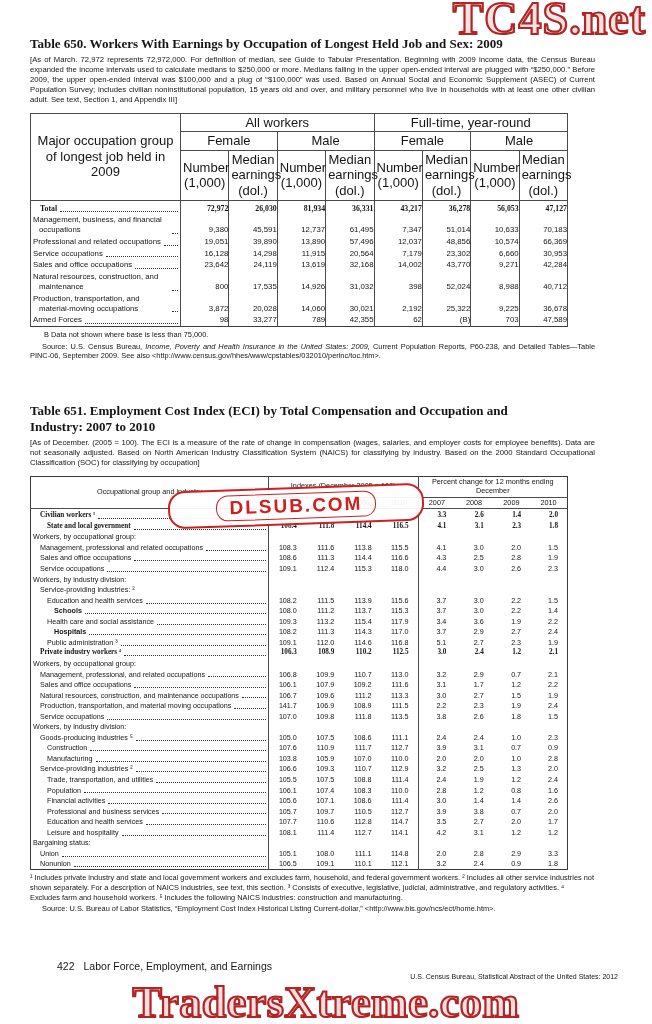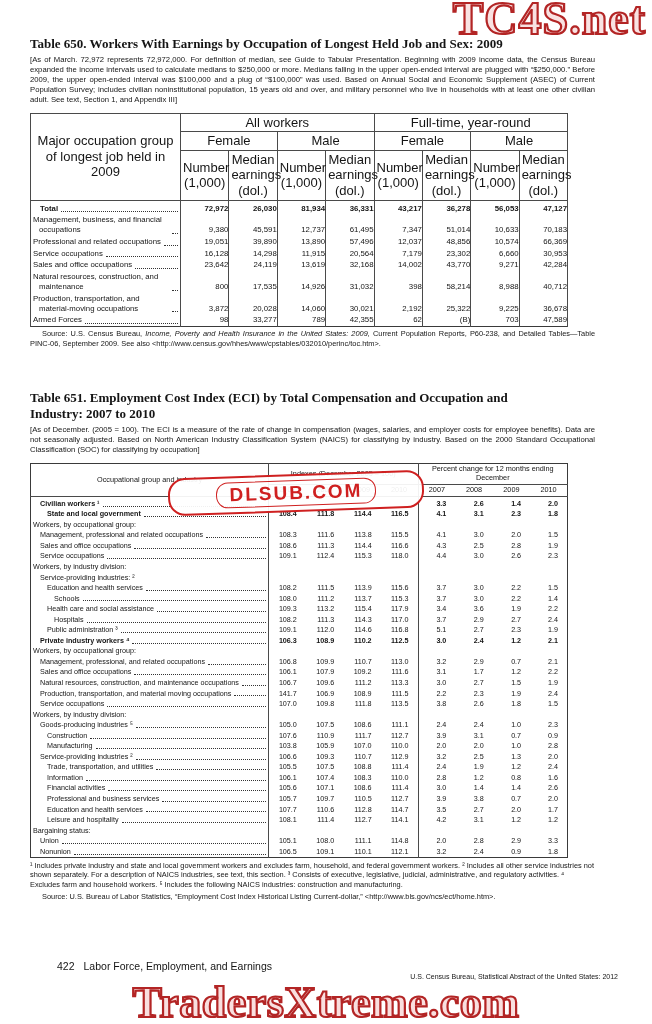--- a/index.html
+++ b/index.html
@@ -6,28 +6,28 @@
   body{width:652px;height:1024px;position:relative;background:#ffffff;font-family:"Liberation Sans",sans-serif;color:#151515;overflow:hidden;}
   .page{position:absolute;inset:0;padding:36px 57px 0 30px;}
 
   
   .ttl{font-family:"Liberation Serif",serif;font-weight:700;font-size:13px;line-height:1.22;max-width:492px;margin:0;}
   .headnote{font-size:7.7px;line-height:1.32;text-align:justify;margin:3px 0 0 0;}
 
   
   table{border-collapse:collapse;table-layout:fixed;width:538px;}
   td.num{text-align:right;padding-right:7px;font-variant-numeric:tabular-nums;}
-  tr.bold{font-weight:700;}
+  tr.bold{font-weight:700;font-family:Liberation Serif, serif;}
   .stubflex{display:flex;align-items:flex-end;}
   .lbl{padding-left:6px;text-indent:-6px;}
   .dots{flex:1 1 8px;min-width:6px;border-bottom:1.2px dotted #333;margin:0 2px 1.5px 3px;}
   .ind0 .stubflex{padding-left:2px;}
   .ind1 .stubflex{padding-left:9px;}
   .ind2 .stubflex{padding-left:16px;}
-  .ind3 .stubflex{padding-left:23px;}
+  .ind3 .stubflex{padding-left:23px;font-weight:bold;}
 
   
   .t650{margin-top:7px;font-size:7.8px;border:1px solid #3a3a3a;}
   .t650 th{border:1px solid #4a4a4a;font-weight:400;text-align:center;padding:1px 2px;font-size:13px;line-height:1.2;vertical-align:middle;}
   .t650 td{border-left:1px solid #4a4a4a;border-right:1px solid #4a4a4a;padding:1px 0 0.5px 0;vertical-align:bottom;line-height:1.3;}
   .t650 tbody tr:first-child td{padding-top:3px;}
 
   
   .sec651{margin-top:42px;}
   .t651wrap{position:relative;margin-top:8px;}
@@ -189,21 +189,21 @@
               <div class="stubflex">
                 <span class="lbl">Natural resources, construction, and maintenance</span>
                 <span class="dots"></span>
               </div>
             </td>
             <td class="num c0">800</td>
             <td class="num c1">17,535</td>
             <td class="num c2">14,926</td>
             <td class="num c3">31,032</td>
             <td class="num c4">398</td>
-            <td class="num c5">58,214</td>
+            <td class="num c5">52,024</td>
             <td class="num c6">8,988</td>
             <td class="num c7">40,712</td>
           </tr>
           <tr>
             <td class="stub ind0">
               <div class="stubflex">
                 <span class="lbl">Production, transportation, and material-moving occupations</span>
                 <span class="dots"></span>
               </div>
             </td>
@@ -228,20 +228,21 @@
             <td class="num c2">789</td>
             <td class="num c3">42,355</td>
             <td class="num c4">62</td>
             <td class="num c5">(B)</td>
             <td class="num c6">703</td>
             <td class="num c7">47,589</td>
           </tr>
         </tbody>
     </table>
 
+    <p class="fnote indent">B Data not shown where base is less than 75,000.</p>
     <p class="src"><span>Source: U.S. Census Bureau, </span><i>Income, Poverty and Health Insurance in the United States: 2009,</i><span> Current Population Reports, P60-238, and Detailed Tables—Table PINC-06, September 2009. See also &lt;http://www.census.gov/hhes/www/cpstables/032010/perinc/toc.htm&gt;.</span></p>
   </section>
 
   <section class="sec sec651">
     <h2 class="ttl">Table 651. Employment Cost Index (ECI) by Total Compensation and Occupation and Industry: 2007 to 2010</h2>
     <p class="headnote">[As of December. (2005 = 100). The ECI is a measure of the rate of change in compensation (wages, salaries, and employer costs for employee benefits). Data are not seasonally adjusted. Based on North American Industry Classification System (NAICS) for classifying by industry. Based on the 2000 Standard Occupational Classification (SOC) for classifying by occupation]</p>
 
     <div class="t651wrap">
       <table class="t651">
         <colgroup>
@@ -680,21 +681,21 @@
               <td class="num c2">108.8</td>
               <td class="num c3">111.4</td>
               <td class="num c4">2.4</td>
               <td class="num c5">1.9</td>
               <td class="num c6">1.2</td>
               <td class="num c7">2.4</td>
             </tr>
             <tr>
               <td class="stub ind2">
                 <div class="stubflex">
-                  <span class="lbl">Information</span>
+                  <span class="lbl">Population</span>
                   <span class="dots"></span>
                 </div>
               </td>
               <td class="num c0">106.1</td>
               <td class="num c1">107.4</td>
               <td class="num c2">108.3</td>
               <td class="num c3">110.0</td>
               <td class="num c4">2.8</td>
               <td class="num c5">1.2</td>
               <td class="num c6">0.8</td>

